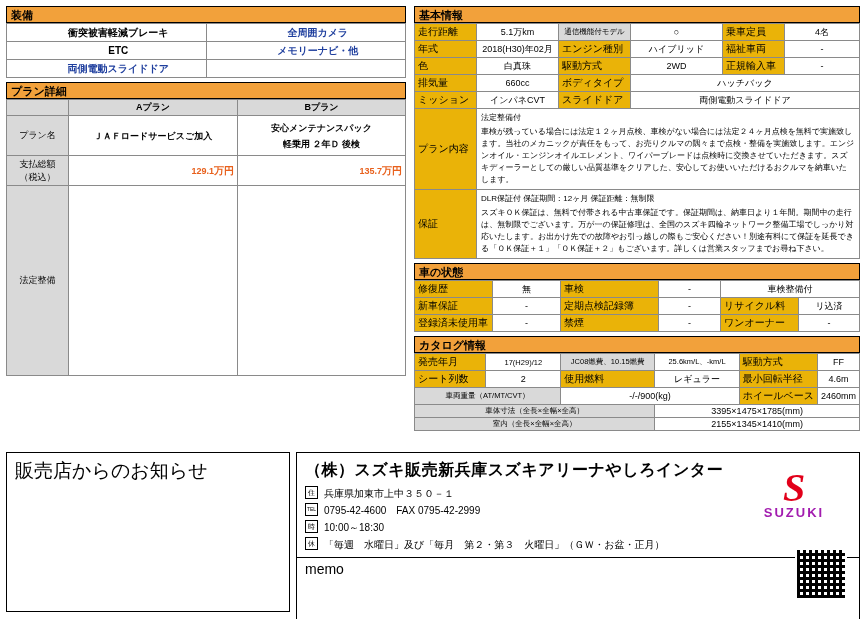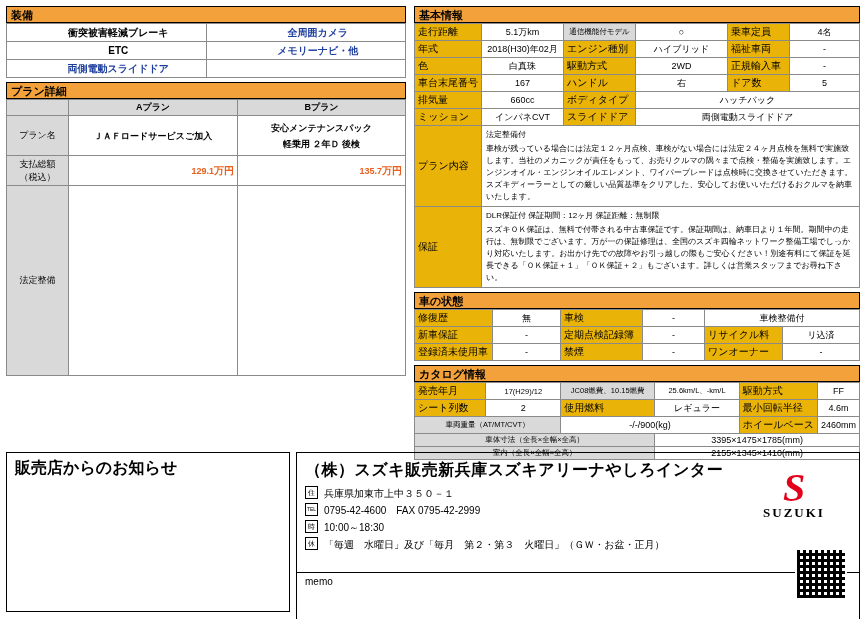--- a/index.html
+++ b/index.html
@@ -47,32 +47,32 @@
   .rowlabel { background:#d9d9d9; text-align:center; width:62px; font-size:9px; }
 
   
   .right { position: absolute; left: 414px; top: 6px; width: 446px; }
   .basic td { height: 14px; }
   .note-cell { font-size: 8px; line-height: 12px; text-align: left; padding: 3px 4px; }
 
   
   .bottom { position: absolute; left: 6px; top: 452px; width: 854px; height: 160px; }
   .notice-box { position:absolute; left:0; top:0; width:284px; height:160px; border:1px solid #000; }
-  .notice-head { font-weight:bold; font-size:16px; padding:5px 8px; }
+  .notice-head { font-weight:normal; font-size:19px; padding:5px 8px; }
   .dealer-box { position:absolute; left:290px; top:0; width:564px; height:188px; border:1px solid #000; }
   .dealer-name { font-weight:bold; font-size:16px; padding:7px 8px 4px 8px; letter-spacing:0.5px; }
   .dealer-line { display:flex; align-items:flex-start; font-size:10px; padding:1px 8px; line-height:15px; }
   .dealer-ico {
     display:inline-block; width:13px; height:13px; border:1px solid #000;
     font-size:7px; line-height:11px; text-align:center; margin-right:6px; flex:0 0 13px;
   }
-  .memo-sep { border-top:1px solid #000; margin-top:19px; padding:3px 8px; font-size:10px; }
+  .memo-sep { border-top:1px solid #000; margin-top:4px; padding:3px 8px; font-size:14px; }
   .logo { position:absolute; right:10px; top:18px; width:110px; text-align:center; }
   .logo-s { font-size:40px; font-weight:bold; color:#E2001A; line-height:34px; font-family:"Liberation Serif", serif; font-style:italic;}
-  .logo-t { font-size:13px; font-weight:bold; color:#000000; letter-spacing:2px;font-family:Liberation Serif, serif; }
+  .logo-t { font-size:13px; font-weight:bold; color:#a21caf; letter-spacing:2px; }
   .qr { position:absolute; right:12px; top:95px; width:52px; height:52px;
         background:
           repeating-linear-gradient(90deg,#000 0 3px,#fff 3px 6px),
           repeating-linear-gradient(0deg,#000 0 3px,#fff 3px 6px);
         background-blend-mode: multiply; border:2px solid #fff; }
 </style>
 </head>
 <body>
 
 <div class="page">
@@ -159,28 +159,20 @@
       </tr>
       <tr>
         <td class="lbl">色</td>
         <td class="val">白真珠</td>
         <td class="lbl">駆動方式</td>
         <td class="val">2WD</td>
         <td class="lbl">正規輸入車</td>
         <td class="val">-</td>
       </tr>
       <tr>
-        <td class="lbl">車台末尾番号</td>
-        <td class="val">167</td>
-        <td class="lbl">ハンドル</td>
-        <td class="val">右</td>
-        <td class="lbl">ドア数</td>
-        <td class="val">5</td>
-      </tr>
-      <tr>
         <td class="lbl">排気量</td>
         <td class="val">660cc</td>
         <td class="lbl">ボディタイプ</td>
         <td class="val" colspan="3">ハッチバック</td>
       </tr>
       <tr>
         <td class="lbl">ミッション</td>
         <td class="val">インパネCVT</td>
         <td class="lbl">スライドドア</td>
         <td class="val" colspan="3">両側電動スライドドア</td>
@@ -201,21 +193,21 @@
       </tr>
     </tbody>
       </table>
 
     <div class="sec-head" style="margin-top:4px">車の状態</div>
     <table>
       <tbody>
           <tr>
         <td class="lbl" style="width:78px">修復歴</td>
         <td class="val" style="width:68px">無</td>
-        <td class="lbl" style="width:82px">車検</td>
+        <td class="lbl" style="width:98px">車検</td>
         <td class="val" style="width:62px">-</td>
         <td class="val" colspan="2">車検整備付</td>
       </tr>
       <tr>
         <td class="lbl">新車保証</td>
         <td class="val">-</td>
         <td class="lbl">定期点検記録簿</td>
         <td class="val">-</td>
         <td class="lbl" style="width:78px">リサイクル料</td>
         <td class="val">リ込済</td>

